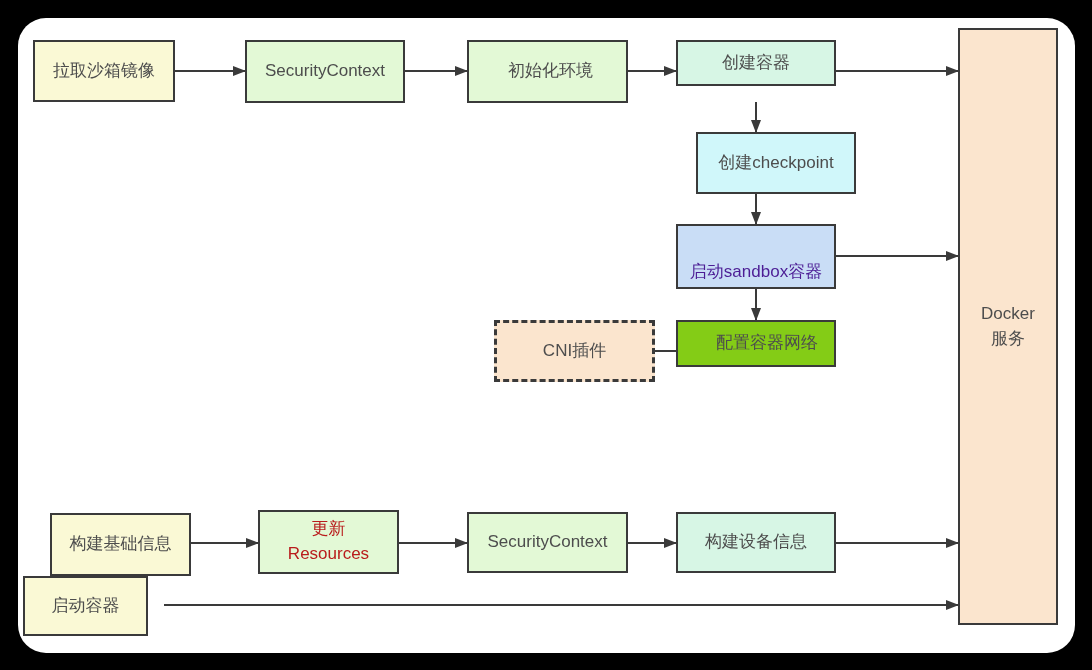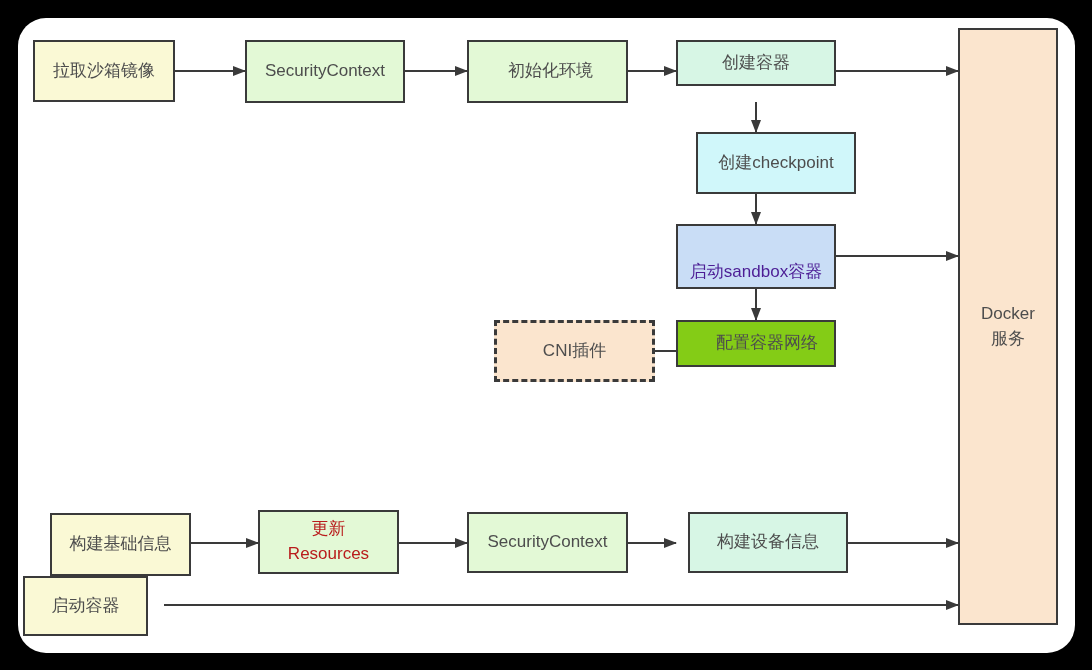--- a/index.html
+++ b/index.html
@@ -115,17 +115,17 @@
       <div class="node" style="left: 23px; top: 576px; width: 125px; height: 60px; background: rgb(250, 249, 213); color: rgb(77, 77, 77);">
         <span class="lbl">启动容器</span>
       </div>
       <div class="node" style="left: 258px; top: 510px; width: 141px; height: 64px; background: rgb(227, 249, 214); color: #b91c1c;">
         <span class="lbl">更新
 Resources</span>
       </div>
       <div class="node" style="left: 467px; top: 512px; width: 161px; height: 61px; background: rgb(227, 249, 214); color: rgb(77, 77, 77);">
         <span class="lbl">SecurityContext</span>
       </div>
-      <div class="node" style="left: 676px; top: 512px; width: 160px; height: 61px; background: rgb(215, 246, 229); color: rgb(77, 77, 77); margin-left: 12px;">
+      <div class="node" style="left: 676px; top: 512px; width: 160px; height: 61px; background: rgb(215, 246, 229); color: rgb(77, 77, 77);">
         <span class="lbl">构建设备信息</span>
       </div>
     </div>
 </div>
 
 </body></html>

